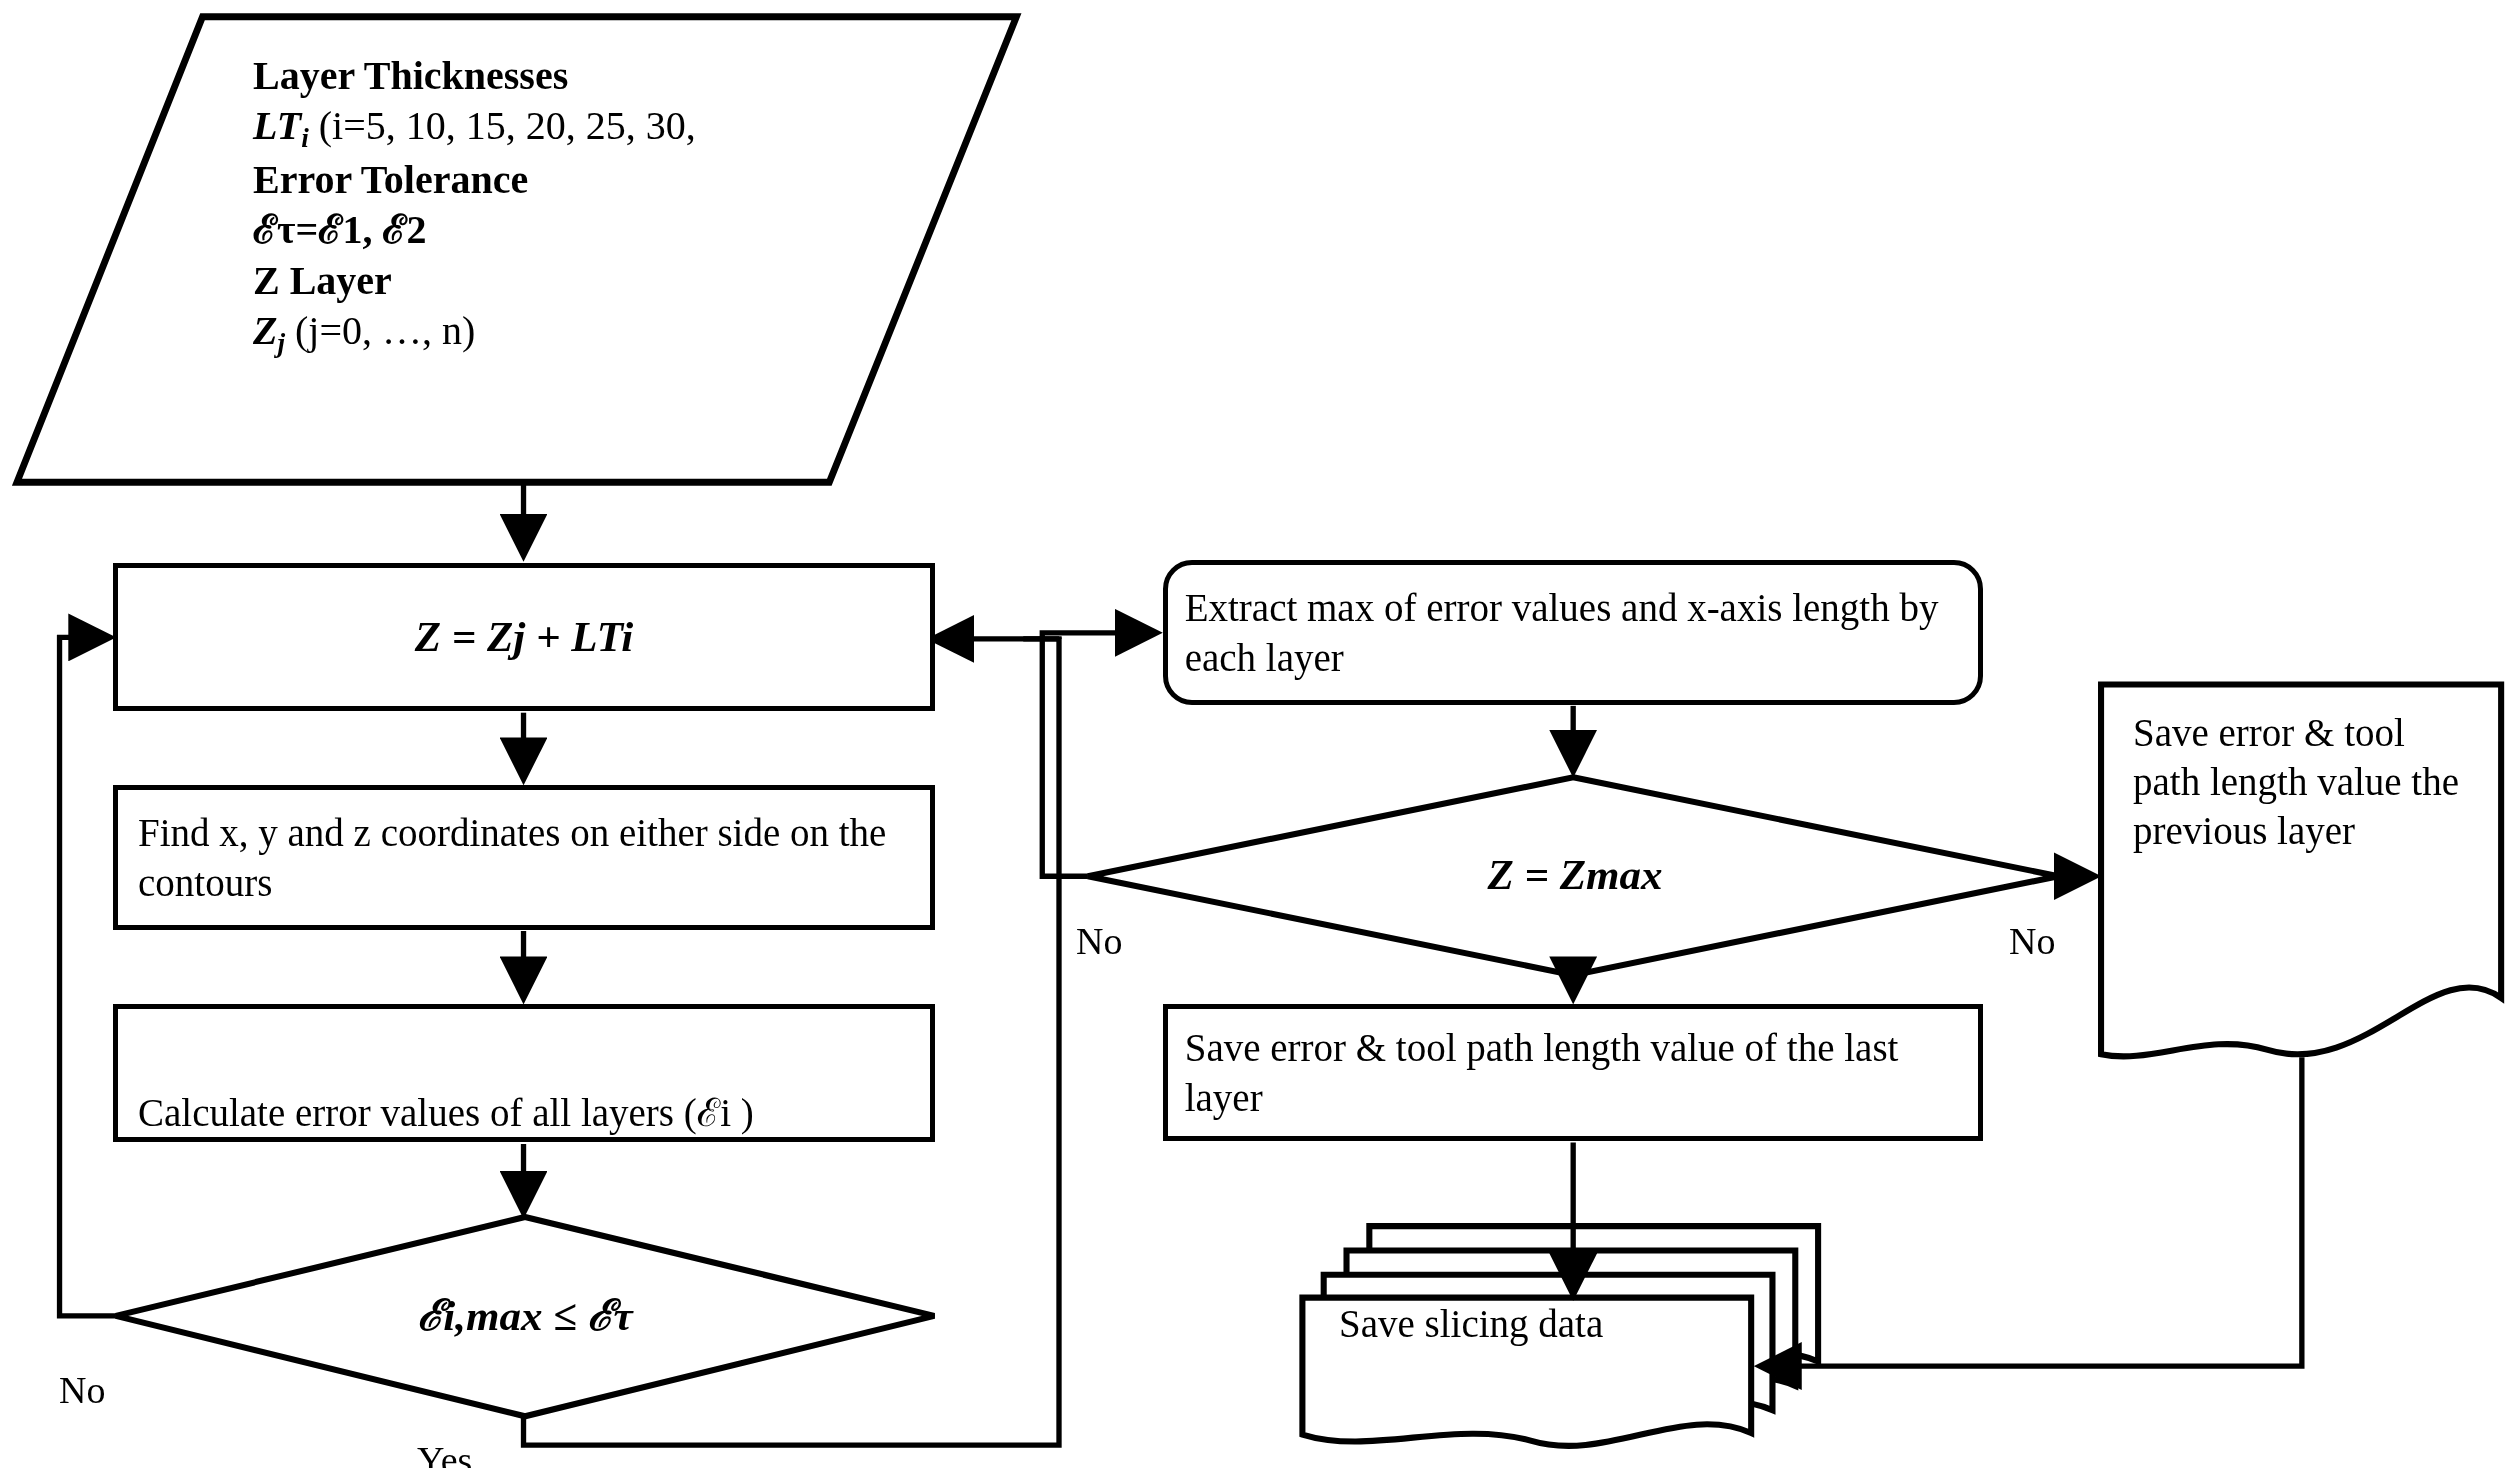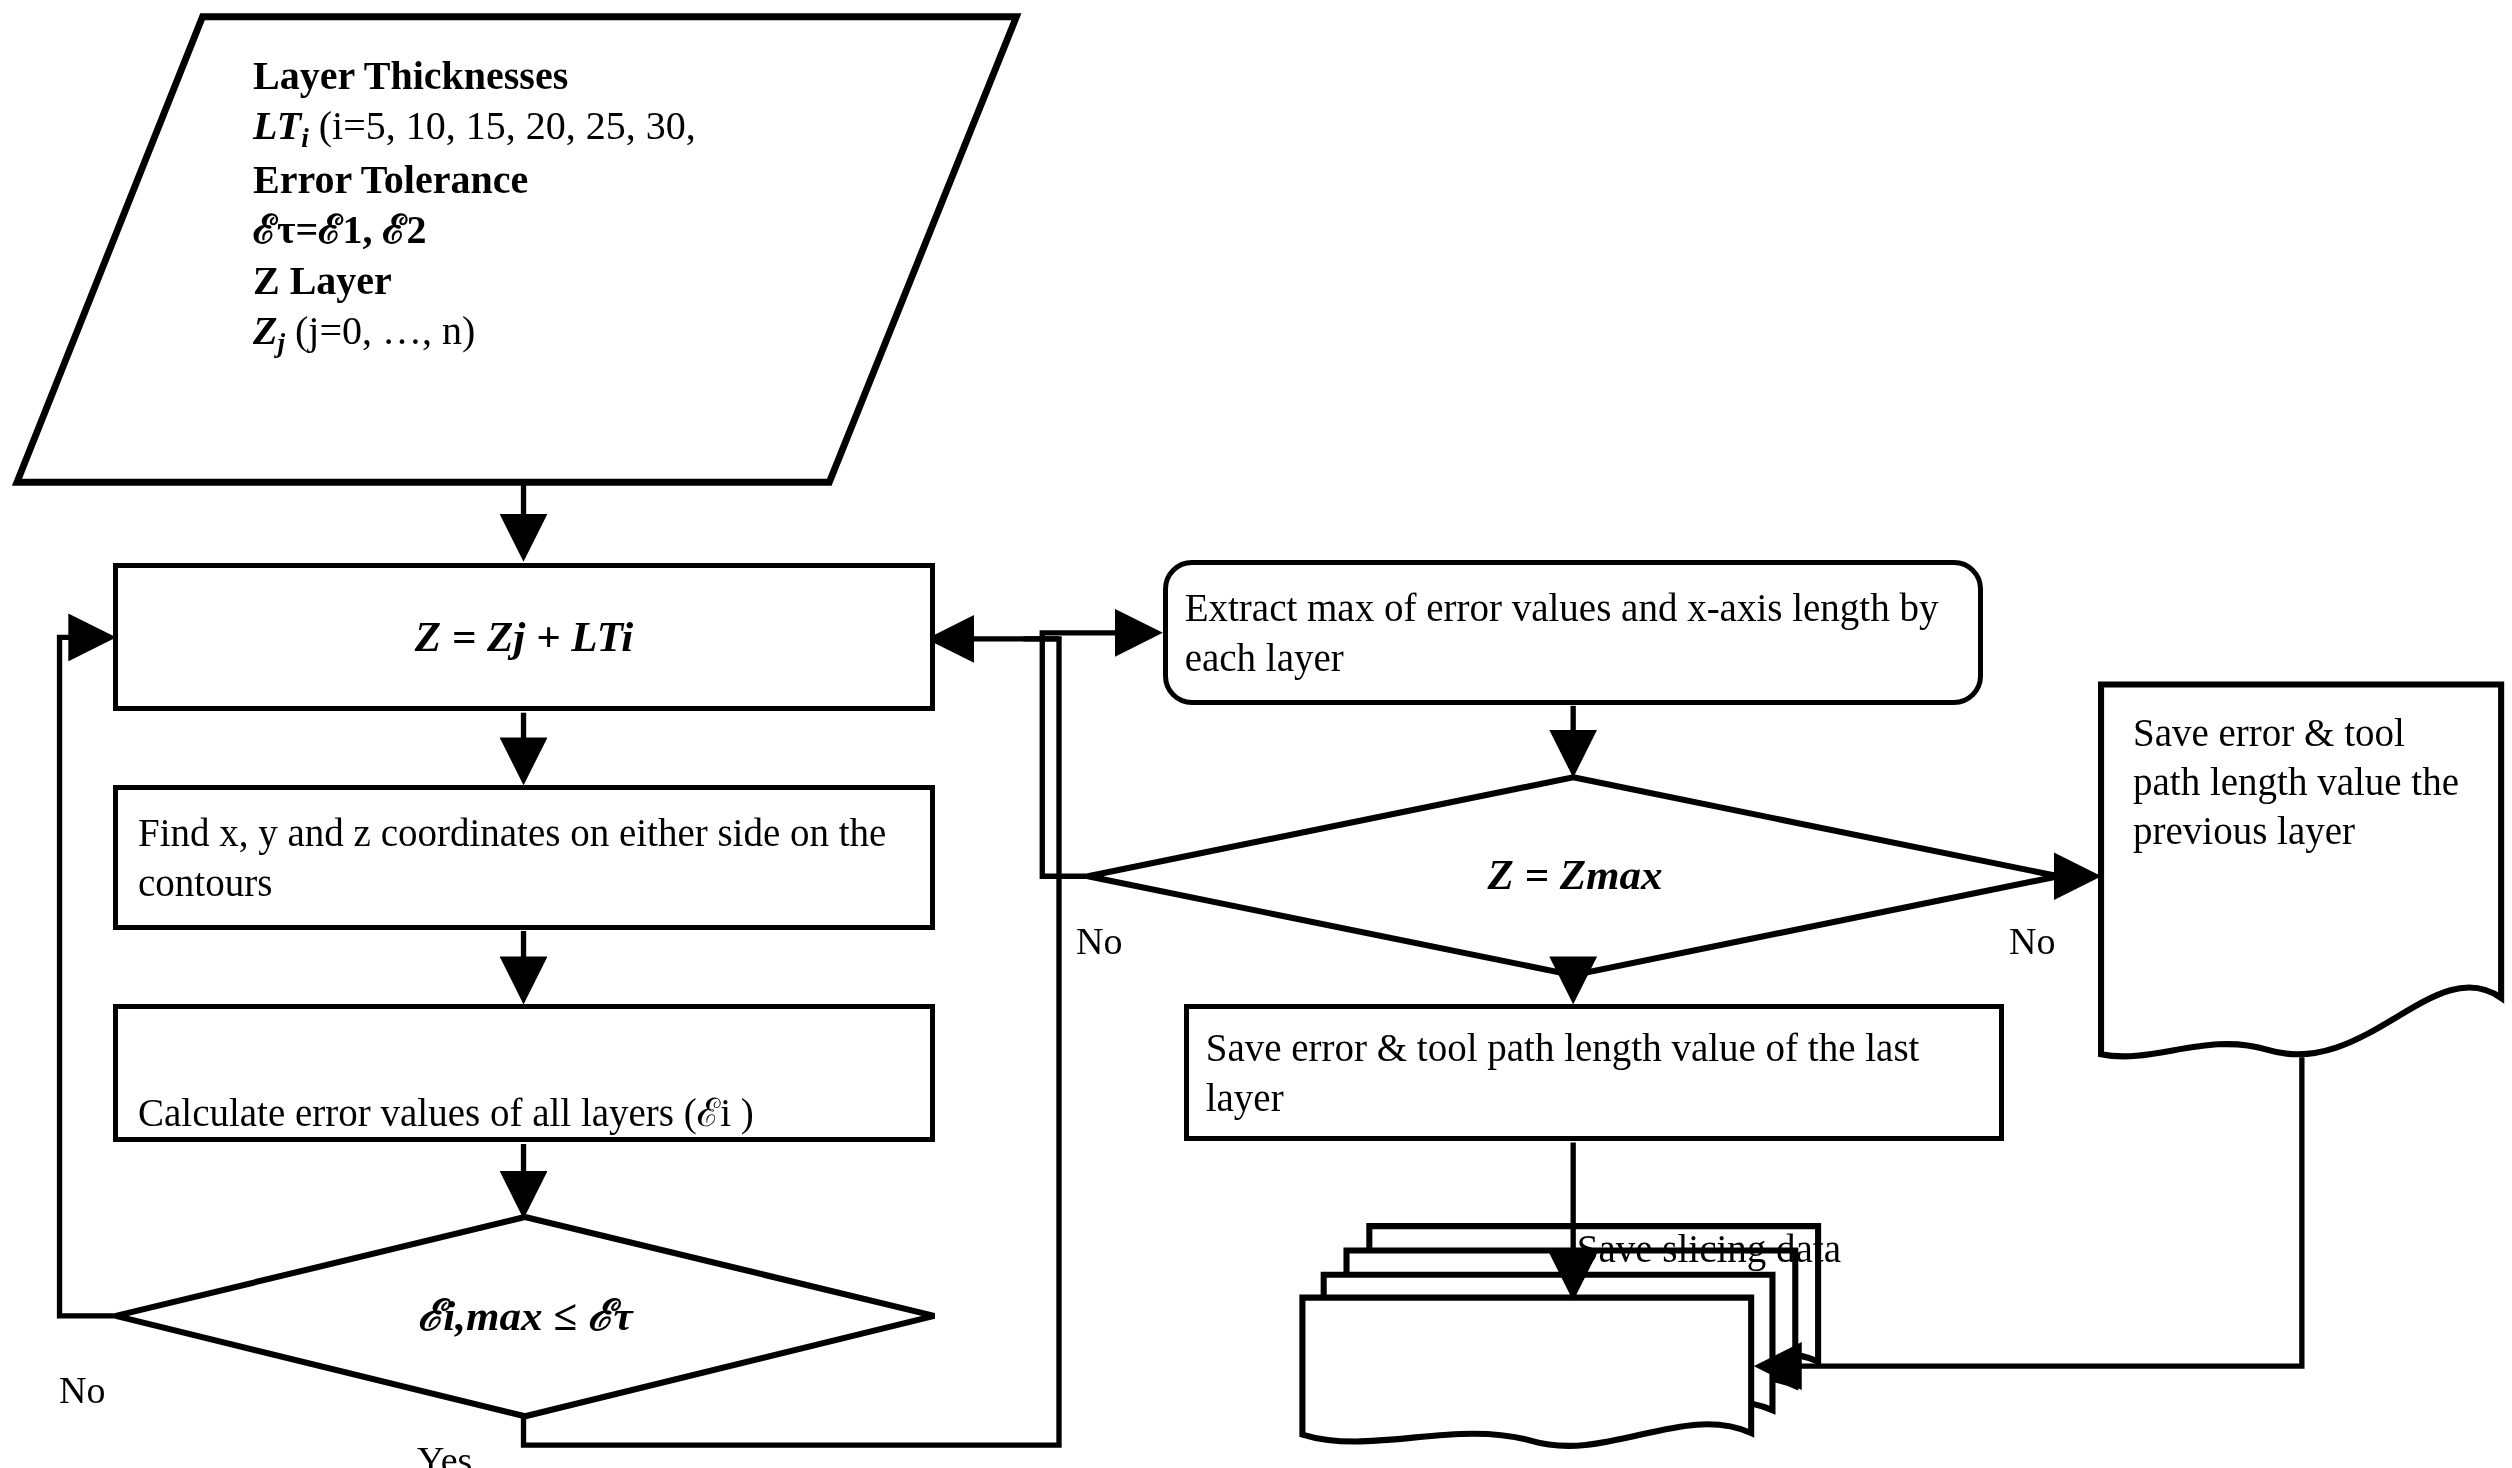--- a/index.html
+++ b/index.html
@@ -85,21 +85,20 @@
   #extract-max {
     left: 1163px; top: 560px; width: 820px; height: 145px;
     padding: 0 16.7px;
     border-radius: 29px;
   }
   #extract-max .node-text { font-size: 39px; }
 
   #save-last {
     left: 1163px; top: 1004px; width: 820px; height: 137px;
     padding: 0 16.7px;
-    margin-left: 21px;
   }
   #save-last .node-text { font-size: 39px; }
 
   
   .dlabel {
     position: absolute;
     display: flex;
     align-items: center;
     justify-content: center;
     text-align: center;
@@ -128,23 +127,23 @@
 
   
   #save-prev-text {
     position: absolute;
     left: 2133px; top: 708px; width: 335px;
     font-size: 39px;
     line-height: 1.26;
   }
   #save-slicing-text {
     position: absolute;
-    left: 1339px; top: 1224px; width: 502px;
+    left: 1339px; top: 1299px; width: 502px;
     font-size: 39px;
-    text-align: right;
+    text-align: left;
   }
 </style>
 </head>
 <body>
 
 <div id="canvas">
 
   <svg class="layer" viewBox="0 0 3302 1930">
     <defs>
       <marker id="arrow" viewBox="0 0 12 12" refX="10" refY="6" markerWidth="9" markerHeight="9" orient="auto-start-reverse">

